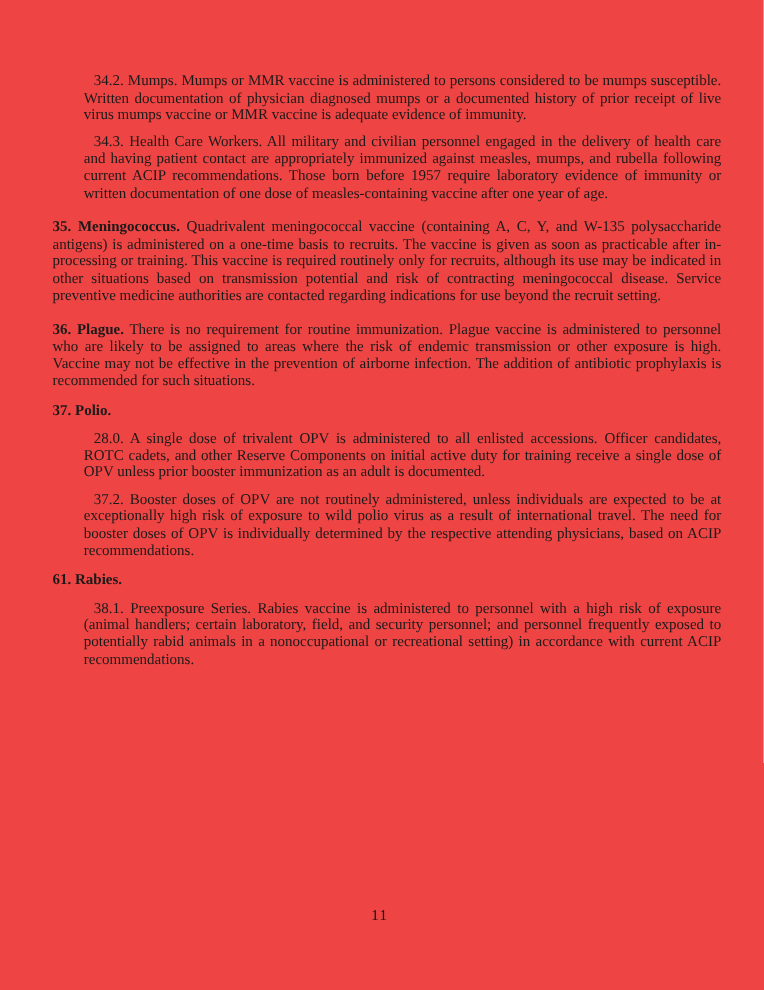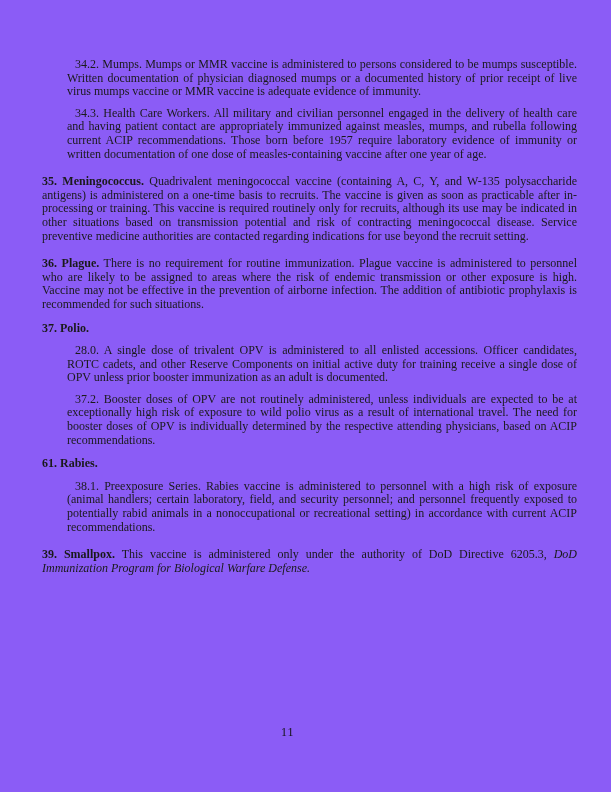--- a/index.html
+++ b/index.html
@@ -5,39 +5,39 @@
   html, body {
     margin: 0;
     padding: 0;
     background: #ffffff;
   }
   .page {
     position: relative;
     width: 611px;
     height: 792px;
     box-sizing: border-box;
-    background: #8b5cf6;
+    background: #ef4444;
     padding: 58px 34px 0 42px;
     font-family: "Liberation Serif", serif;
     font-size: 12px;
     line-height: 13.6px;
     color: #1a1a1a;
     text-align: justify;
     overflow: hidden;
   }
   .col { width: 535px; }
   p { margin: 0 0 8px 0; }
   p.sub { margin-left: 25px; text-indent: 8px; }
   p.main { margin-top: 14px; }
   p.heading { margin-top: 10px; margin-bottom: 9px; }
   .b { font-weight: bold; }
   .i { font-style: italic; }
   .page-number {
     position: absolute;
-    left: 281px;
+    left: 297px;
     top: 726px;
     font-size: 12px;
     color: #121212;
     letter-spacing: 1px;
     font-family: Liberation Serif, serif;
   }
 </style>
 </head>
 <body>
 
@@ -57,18 +57,17 @@
     <p class="sub">28.0.  A single dose of trivalent OPV is administered to all enlisted accessions.  Officer candidates, ROTC cadets, and other Reserve Components on initial active duty for training  receive a single dose of OPV unless prior booster immunization as an adult is documented.</p>
 
     <p class="sub">37.2.  Booster doses of OPV are not routinely administered, unless individuals are expected to be at exceptionally high risk of exposure to wild polio virus as a result of international travel.  The need for booster doses of OPV is individually determined by the respective attending physicians, based on ACIP recommendations.</p>
 
 
     <p class="heading"><span class="b">61.  Rabies.</span></p>
 
     <p class="sub">38.1.  Preexposure Series.  Rabies vaccine is administered to personnel with a high risk of exposure (animal handlers; certain laboratory, field, and security personnel; and personnel frequently exposed to potentially rabid animals in a nonoccupational or recreational setting) in accordance with current ACIP recommendations.</p>
 
 
-    <p class="main"><span class="b">39.  Smallpox.</span><span> This vaccine is administered only under the authority of  DoD Directive 6205.3, </span><span class="i">DoD Immunization Program for Biological Warfare Defense.</span></p>
 
   </div>
 
   <div class="page-number">11</div>
 </div>
 
 </body></html>

